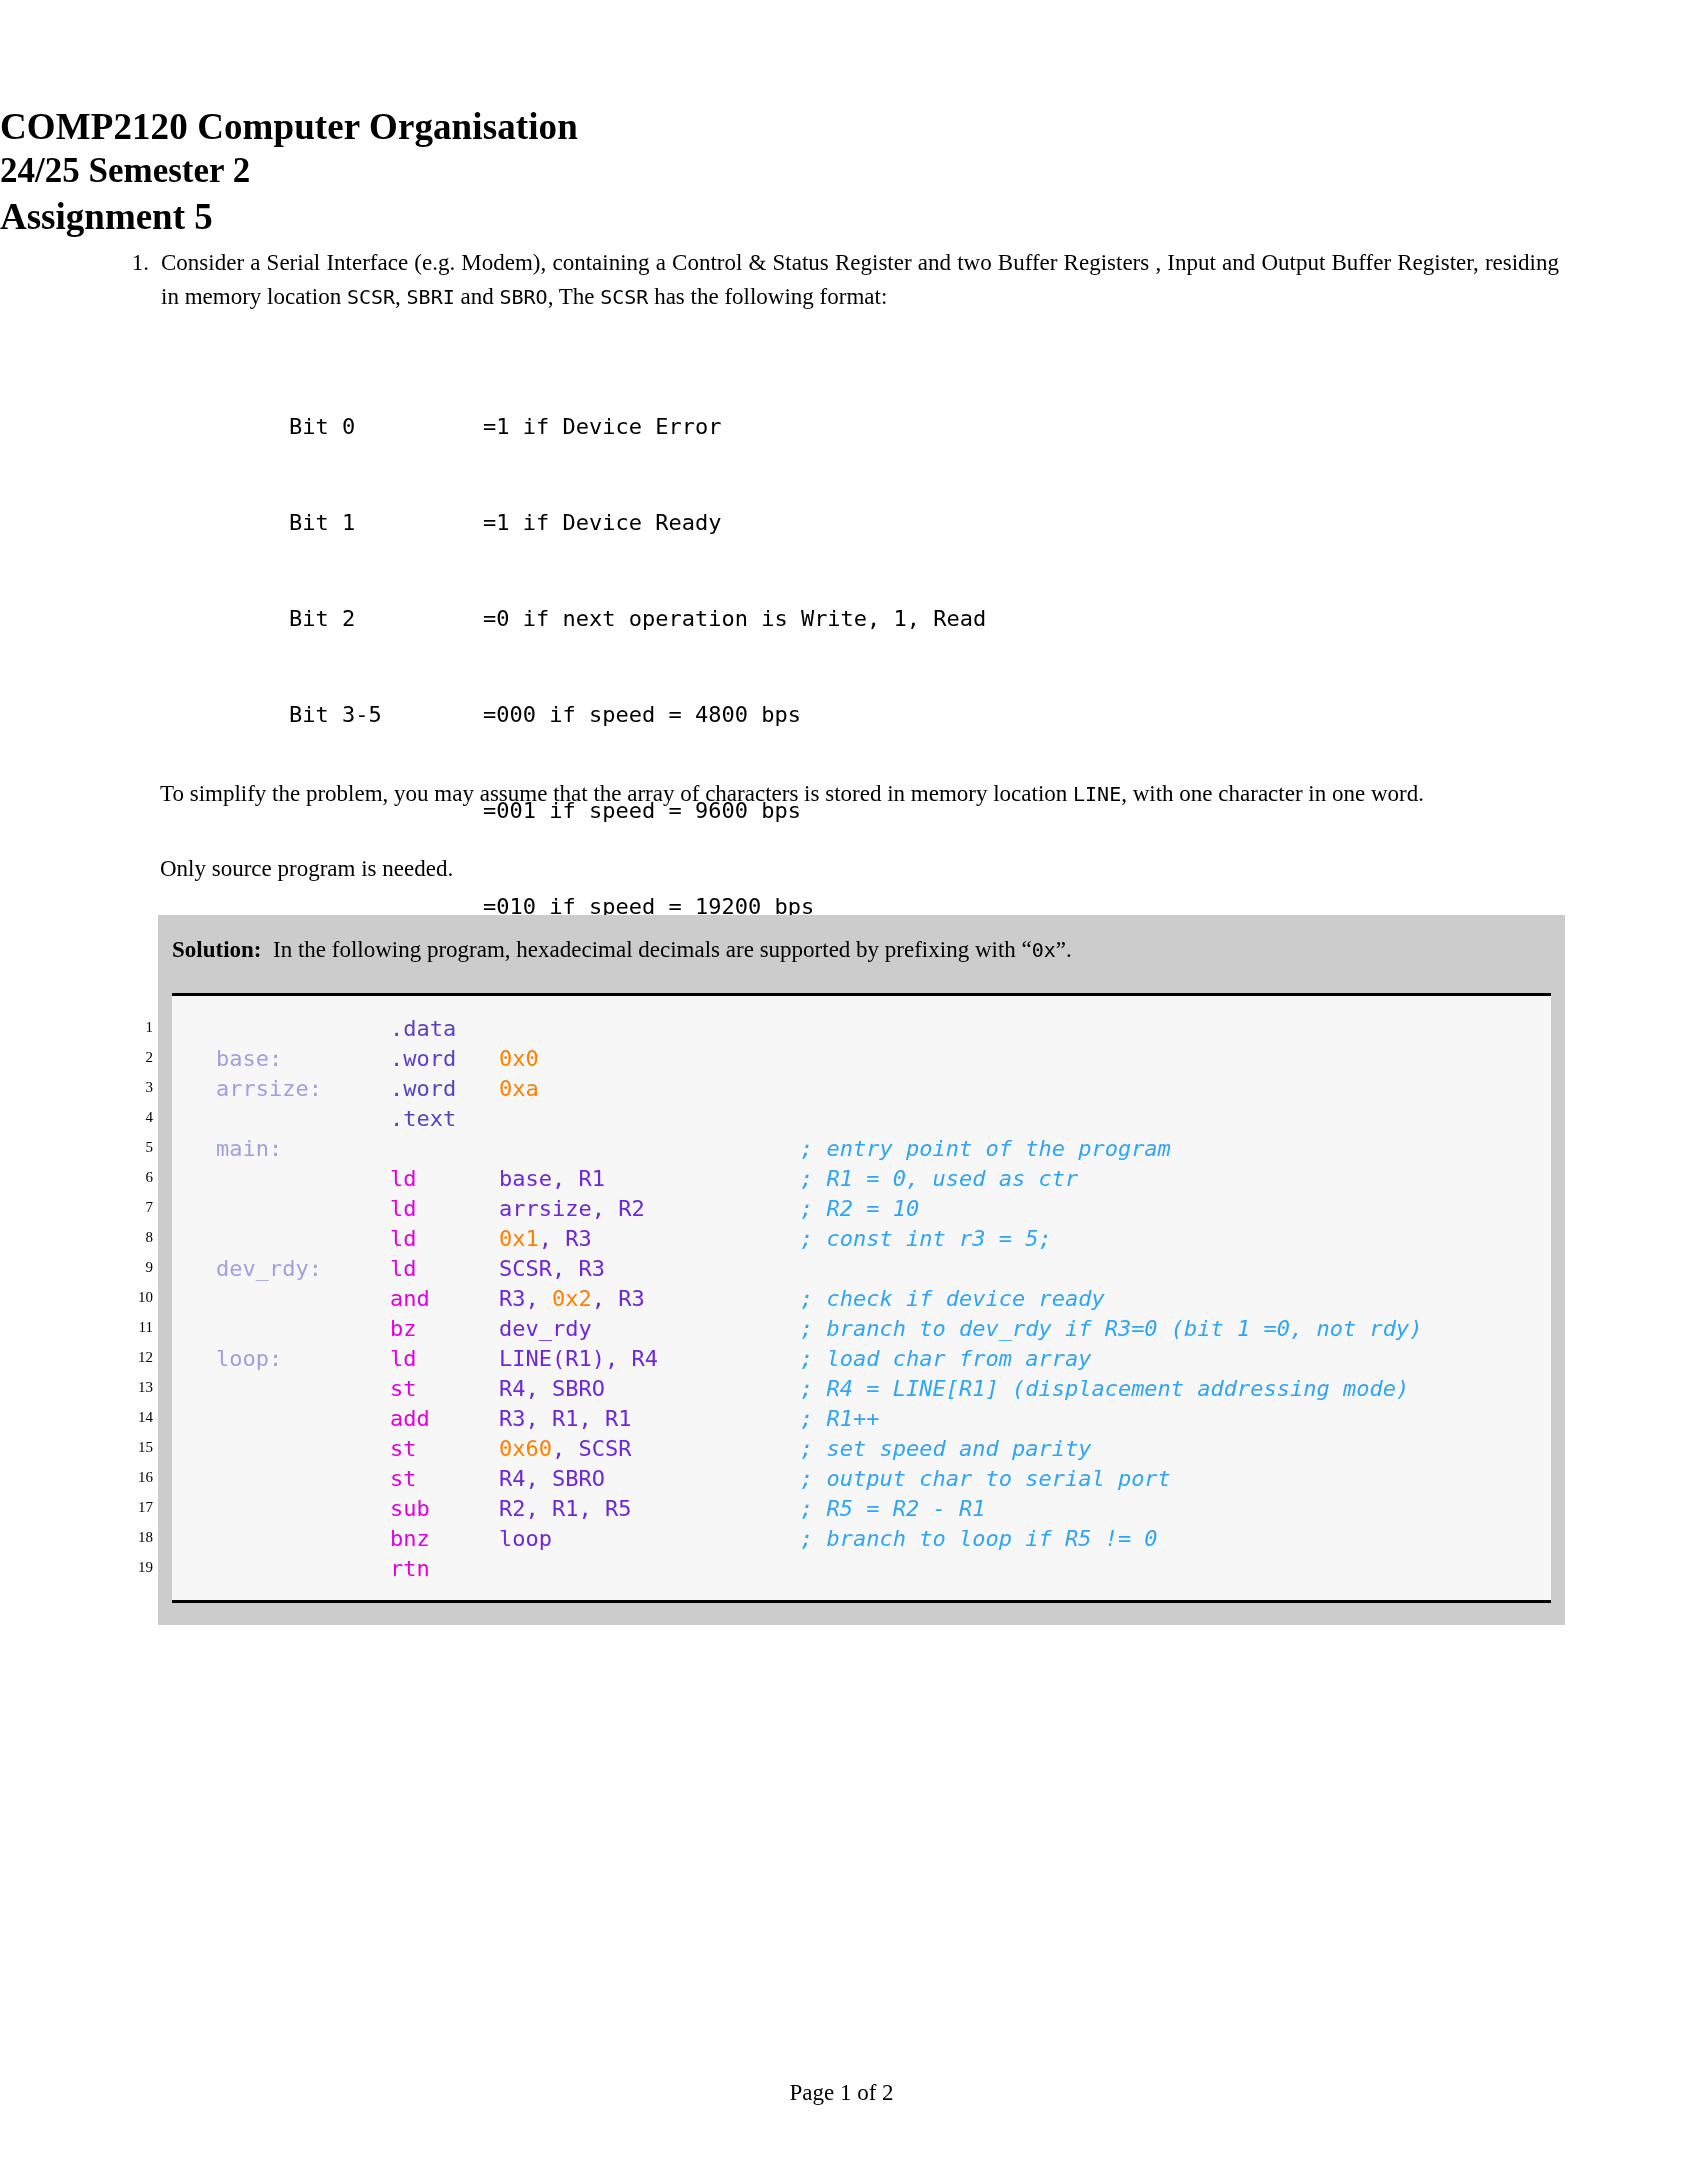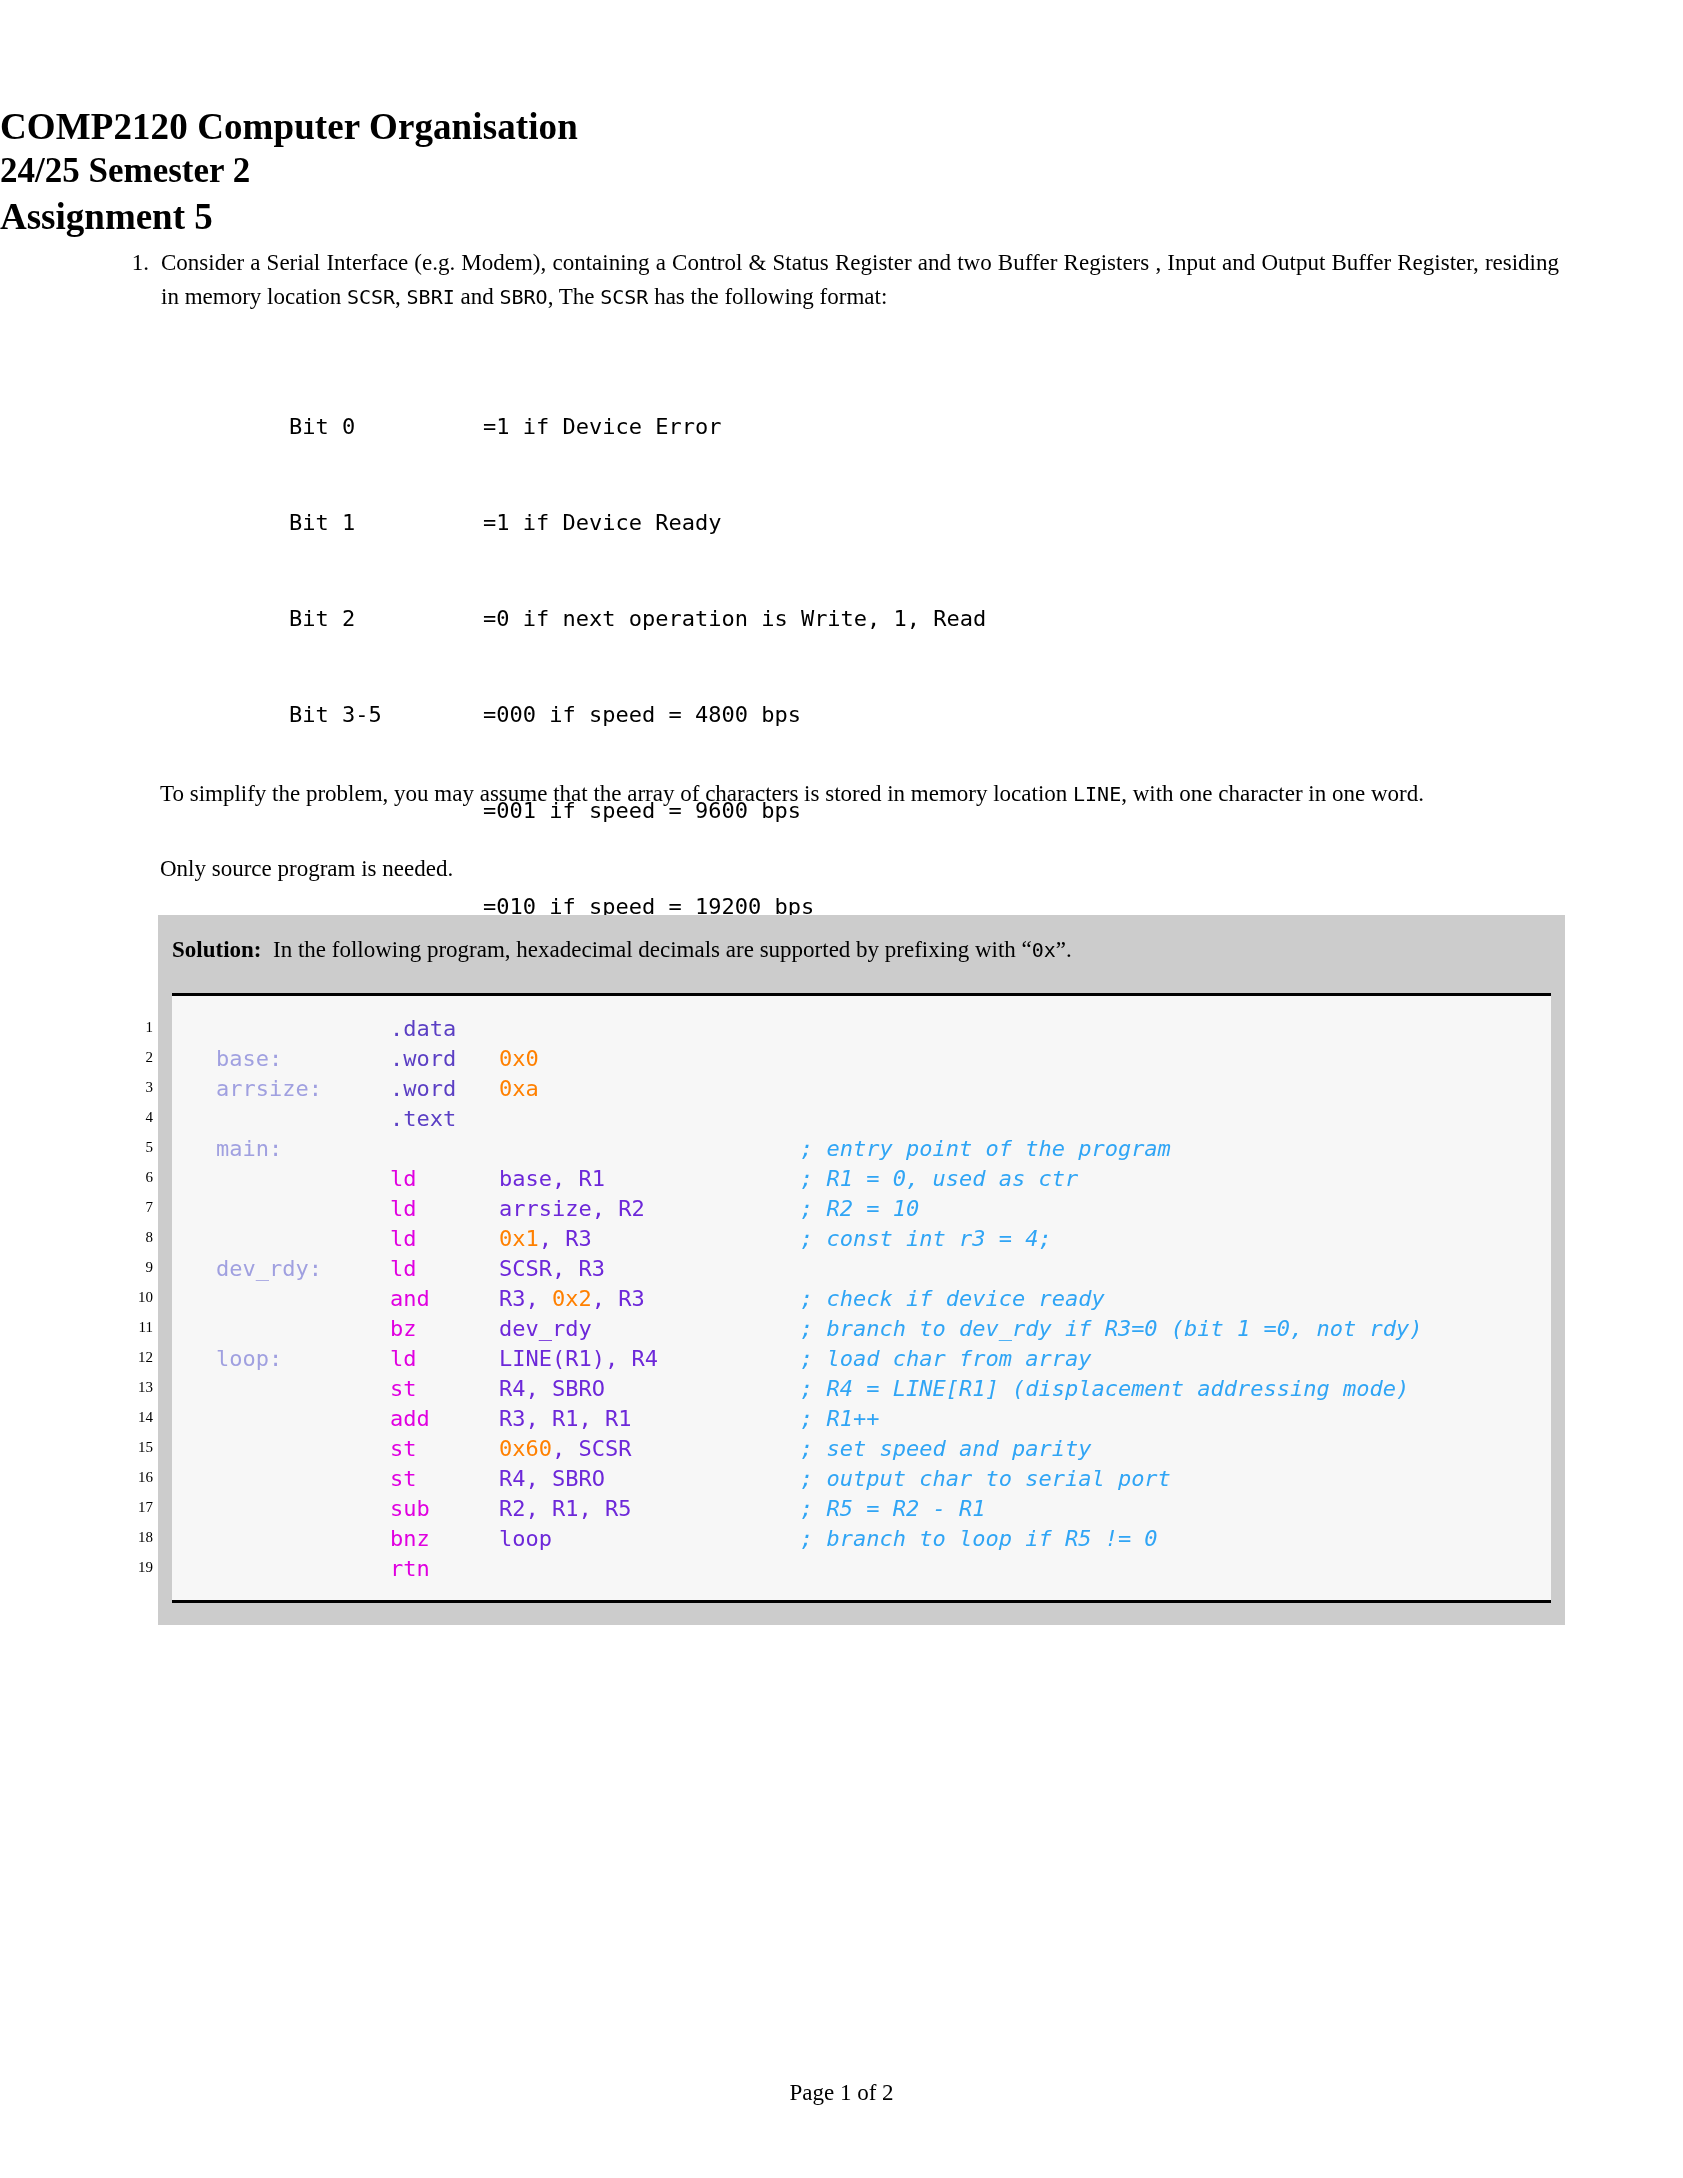--- a/index.html
+++ b/index.html
@@ -225,21 +225,21 @@
 
     <div class="code-outer">
       <div class="code-inner" id="code-inner">
           <div class="code-line"><span style="display: inline-block; width: 44px;"></span><span class="c-lbl t-label"></span><span class="c-op t-dir">.data</span><span class="c-args"></span><span class="t-comment"></span></div>
           <div class="code-line"><span style="display: inline-block; width: 44px;"></span><span class="c-lbl t-label">base:</span><span class="c-op t-dir">.word</span><span class="c-args"><span class="t-num">0x0</span></span><span class="t-comment"></span></div>
           <div class="code-line"><span style="display: inline-block; width: 44px;"></span><span class="c-lbl t-label">arrsize:</span><span class="c-op t-dir">.word</span><span class="c-args"><span class="t-num">0xa</span></span><span class="t-comment"></span></div>
           <div class="code-line"><span style="display: inline-block; width: 44px;"></span><span class="c-lbl t-label"></span><span class="c-op t-dir">.text</span><span class="c-args"></span><span class="t-comment"></span></div>
           <div class="code-line"><span style="display: inline-block; width: 44px;"></span><span class="c-lbl t-label">main:</span><span class="c-op t-instr"></span><span class="c-args"></span><span class="t-comment">; entry point of the program</span></div>
           <div class="code-line"><span style="display: inline-block; width: 44px;"></span><span class="c-lbl t-label"></span><span class="c-op t-instr">ld</span><span class="c-args"><span class="t-operand">base, R1</span></span><span class="t-comment">; R1 = 0, used as ctr</span></div>
           <div class="code-line"><span style="display: inline-block; width: 44px;"></span><span class="c-lbl t-label"></span><span class="c-op t-instr">ld</span><span class="c-args"><span class="t-operand">arrsize, R2</span></span><span class="t-comment">; R2 = 10</span></div>
-          <div class="code-line"><span style="display: inline-block; width: 44px;"></span><span class="c-lbl t-label"></span><span class="c-op t-instr">ld</span><span class="c-args"><span class="t-num">0x1</span><span class="t-operand">, R3</span></span><span class="t-comment">; const int r3 = 4;</span></div>
+          <div class="code-line"><span style="display: inline-block; width: 44px;"></span><span class="c-lbl t-label"></span><span class="c-op t-instr">ld</span><span class="c-args"><span class="t-num">0x1</span><span class="t-operand">, R3</span></span><span class="t-comment">; const int r3 = 5;</span></div>
           <div class="code-line"><span style="display: inline-block; width: 44px;"></span><span class="c-lbl t-label">dev_rdy:</span><span class="c-op t-instr">ld</span><span class="c-args"><span class="t-operand">SCSR, R3</span></span><span class="t-comment"></span></div>
           <div class="code-line"><span style="display: inline-block; width: 44px;"></span><span class="c-lbl t-label"></span><span class="c-op t-instr">and</span><span class="c-args"><span class="t-operand">R3, </span><span class="t-num">0x2</span><span class="t-operand">, R3</span></span><span class="t-comment">; check if device ready</span></div>
           <div class="code-line"><span style="display: inline-block; width: 44px;"></span><span class="c-lbl t-label"></span><span class="c-op t-instr">bz</span><span class="c-args"><span class="t-operand">dev_rdy</span></span><span class="t-comment">; branch to dev_rdy if R3=0 (bit 1 =0, not rdy)</span></div>
           <div class="code-line"><span style="display: inline-block; width: 44px;"></span><span class="c-lbl t-label">loop:</span><span class="c-op t-instr">ld</span><span class="c-args"><span class="t-operand">LINE(R1), R4</span></span><span class="t-comment">; load char from array</span></div>
           <div class="code-line"><span style="display: inline-block; width: 44px;"></span><span class="c-lbl t-label"></span><span class="c-op t-instr">st</span><span class="c-args"><span class="t-operand">R4, SBRO</span></span><span class="t-comment">; R4 = LINE[R1] (displacement addressing mode)</span></div>
           <div class="code-line"><span style="display: inline-block; width: 44px;"></span><span class="c-lbl t-label"></span><span class="c-op t-instr">add</span><span class="c-args"><span class="t-operand">R3, R1, R1</span></span><span class="t-comment">; R1++</span></div>
           <div class="code-line"><span style="display: inline-block; width: 44px;"></span><span class="c-lbl t-label"></span><span class="c-op t-instr">st</span><span class="c-args"><span class="t-num">0x60</span><span class="t-operand">, SCSR</span></span><span class="t-comment">; set speed and parity</span></div>
           <div class="code-line"><span style="display: inline-block; width: 44px;"></span><span class="c-lbl t-label"></span><span class="c-op t-instr">st</span><span class="c-args"><span class="t-operand">R4, SBRO</span></span><span class="t-comment">; output char to serial port</span></div>
           <div class="code-line"><span style="display: inline-block; width: 44px;"></span><span class="c-lbl t-label"></span><span class="c-op t-instr">sub</span><span class="c-args"><span class="t-operand">R2, R1, R5</span></span><span class="t-comment">; R5 = R2 - R1</span></div>
           <div class="code-line"><span style="display: inline-block; width: 44px;"></span><span class="c-lbl t-label"></span><span class="c-op t-instr">bnz</span><span class="c-args"><span class="t-operand">loop</span></span><span class="t-comment">; branch to loop if R5 != 0</span></div>

